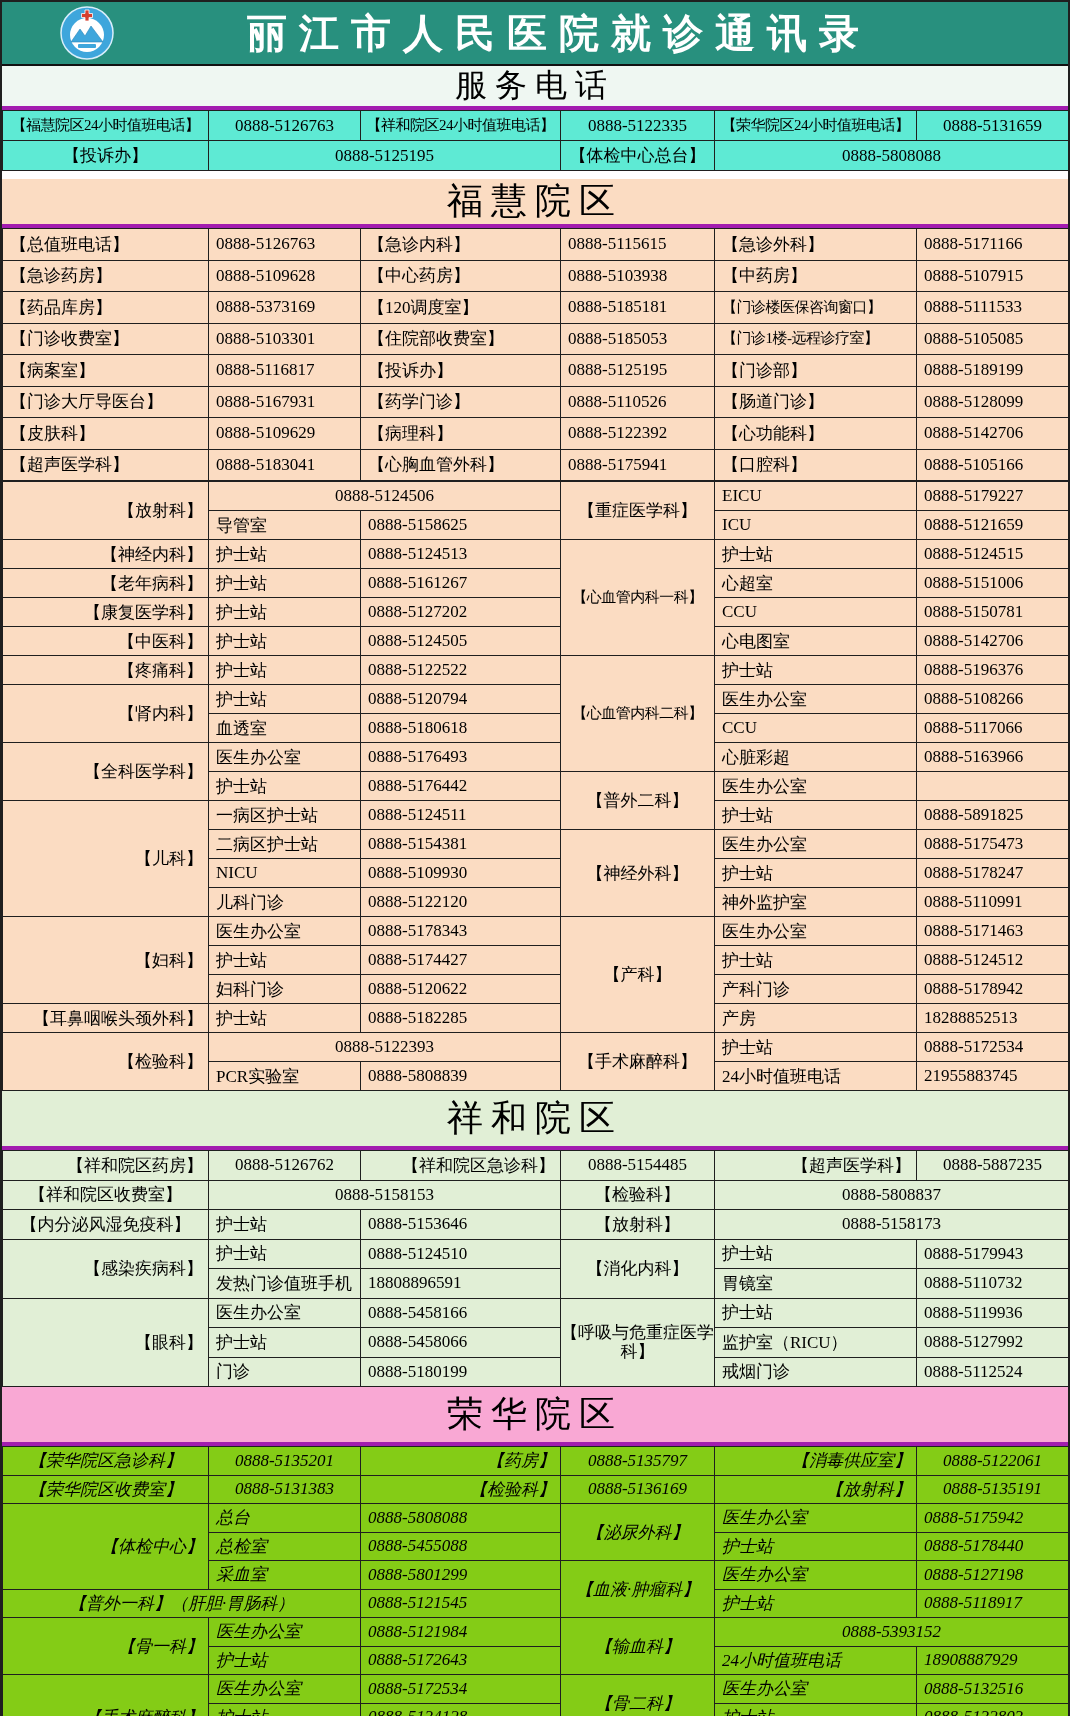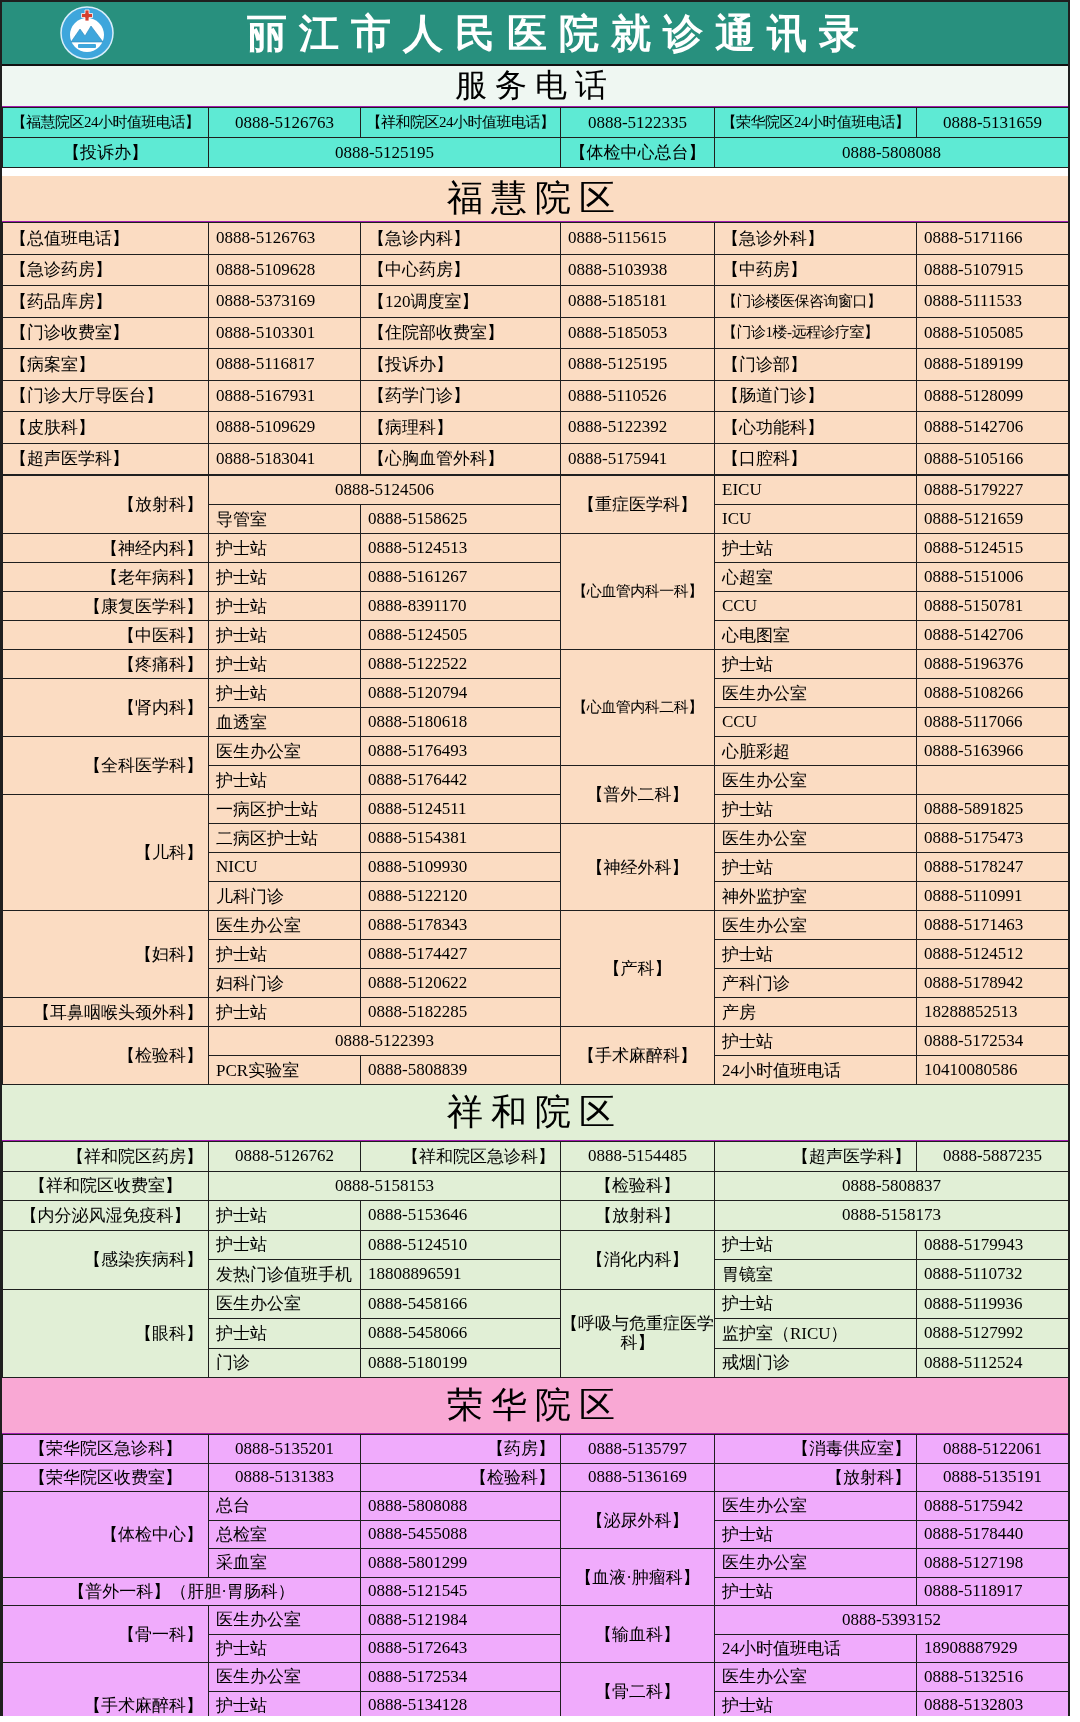--- a/index.html
+++ b/index.html
@@ -6,33 +6,33 @@
   .page{position:relative;width:1080px;height:1722px;background:#ffffff;overflow:hidden;
         font-family:"Liberation Serif","DejaVu Serif",serif;color:#000;}
   .content{position:absolute;left:0;top:0;width:1066px;height:1714px;overflow:hidden;
            border-left:2px solid #1f1f1f;border-right:2px solid #1f1f1f;border-top:2px solid #1f1f1f;}
   
   .masthead{position:relative;height:62px;background:#28907E;border-bottom:2px solid #111;
             display:flex;align-items:center;justify-content:center;padding-left:48px;}
   .masthead h1{margin:0;font-size:40px;font-weight:700;color:#fff;letter-spacing:12px;white-space:nowrap;}
   .logo{position:absolute;left:58px;top:4px;width:54px;height:54px;}
   
-  .band{display:flex;align-items:center;justify-content:center;border-bottom:1px solid #a21caf;
+  .band{display:flex;align-items:center;justify-content:center;border-bottom:4px solid #a21caf;
         font-size:34px;letter-spacing:8px;font-weight:400;}
   .band-svc{height:40px;background:#EFF7F2;font-size:32px;}
   .band-fh{height:45px;background:#FBDCC2;font-size:36px;margin-top:8px;}
   .band-xh{height:55px;background:#E1EFD6;font-size:36px;}
   .band-rh{height:55px;background:#f9a8d4;font-size:36px;}
   
   table{border-collapse:collapse;table-layout:fixed;width:1066px;}
   td{border:1px solid #1f1f1f;font-size:17px;white-space:nowrap;overflow:hidden;vertical-align:middle;padding:0;}
   .svc td{background:#5eead4;}
   .fhs td,.fhc td{background:#FBDCC2;}
   .xh td{background:#E1EFD6;}
-  .rh td{background:#f0abfc;}
+  .rh td{background:#84cc16;font-style:italic;}
   .svc tr{height:30px;}
   .fhs tr{height:31.5px;}
   .fhc tr{height:29px;}
   .xh tr{height:29.5px;}
   .rh tr{height:28.5px;}
   .l{text-align:left;padding-left:7px;}
   .c{text-align:center;}
   .r{text-align:right;padding-right:5px;}
   .t{font-size:15px;letter-spacing:-0.5px;}
   .w{white-space:normal;line-height:1.15;margin-left:8px;}
@@ -202,21 +202,21 @@
     <tr>
             <td class="r">【老年病科】</td>
             <td class="l">护士站</td>
             <td class="l">0888-5161267</td>
             <td class="l">心超室</td>
             <td class="l">0888-5151006</td>
           </tr>
     <tr>
             <td class="r">【康复医学科】</td>
             <td class="l">护士站</td>
-            <td class="l">0888-8391170</td>
+            <td class="l">0888-5127202</td>
             <td class="l">CCU</td>
             <td class="l">0888-5150781</td>
           </tr>
     <tr>
             <td class="r">【中医科】</td>
             <td class="l">护士站</td>
             <td class="l">0888-5124505</td>
             <td class="l">心电图室</td>
             <td class="l">0888-5142706</td>
           </tr>
@@ -312,21 +312,21 @@
             <td class="r" rowspan="2">【检验科】</td>
             <td class="c" colspan="2">0888-5122393</td>
             <td class="c" rowspan="2">【手术麻醉科】</td>
             <td class="l">护士站</td>
             <td class="l">0888-5172534</td>
           </tr>
     <tr>
             <td class="l">PCR实验室</td>
             <td class="l">0888-5808839</td>
             <td class="l">24小时值班电话</td>
-            <td class="l">10410080586</td>
+            <td class="l">21955883745</td>
           </tr>
   </tbody>
       </table>
 
   <div class="band band-xh">
     <span>祥和院区</span>
   </div>
 
   <table class="xh">
     <colgroup>

